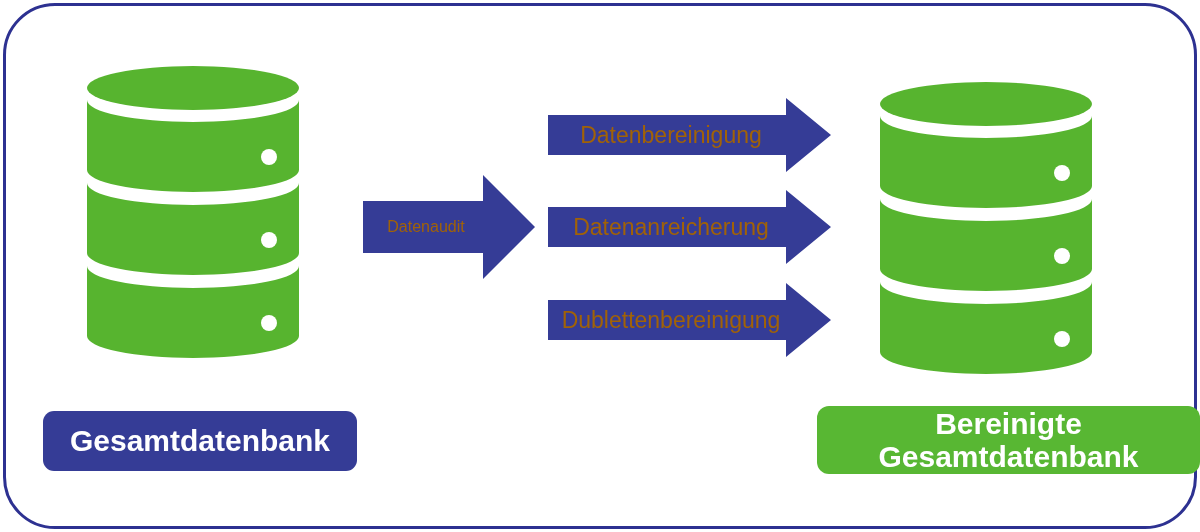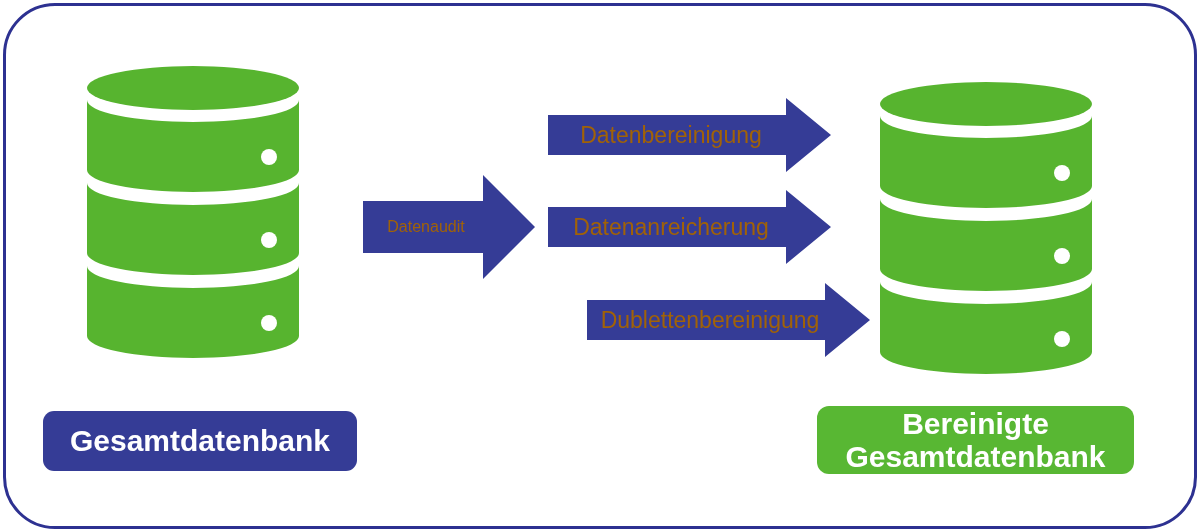--- a/index.html
+++ b/index.html
@@ -44,40 +44,40 @@
     left: 0; top: 26px; width: 126px; height: 52px;
     font-size: 16px;
   }
   .proc-arrow { width: 283px; height: 74px; left: 548px; }
   .proc-arrow .arrow-text {
     left: 8px; top: 17px; width: 230px; height: 40px;
     font-size: 23px;
   }
   .proc-1 { top: 98px; }
   .proc-2 { top: 190px; }
-  .proc-3 { top: 283px; margin-left: 39px; }
+  .proc-3 { top: 283px; }
 
   .label-box {
     position: absolute;
     display: flex;
     flex-direction: column;
     align-items: center;
     justify-content: center;
     color: #ffffff;
     font-weight: bold;
     text-align: center;
   }
   .label-navy {
     left: 43px; top: 411px; width: 314px; height: 60px;
     background: #353c96;
     border-radius: 11px;
     font-size: 30px;
   }
   .label-green {
-    left: 817px; top: 406px; width: 317px; height: 68px;
+    left: 817px; top: 406px; width: 383px; height: 68px;
     background: #58b733;
     border-radius: 12px;
     font-size: 30px;
     line-height: 33px;
   }
   .label-box span { display: block; white-space: nowrap; }
 </style>
 </head>
 <body>
 

